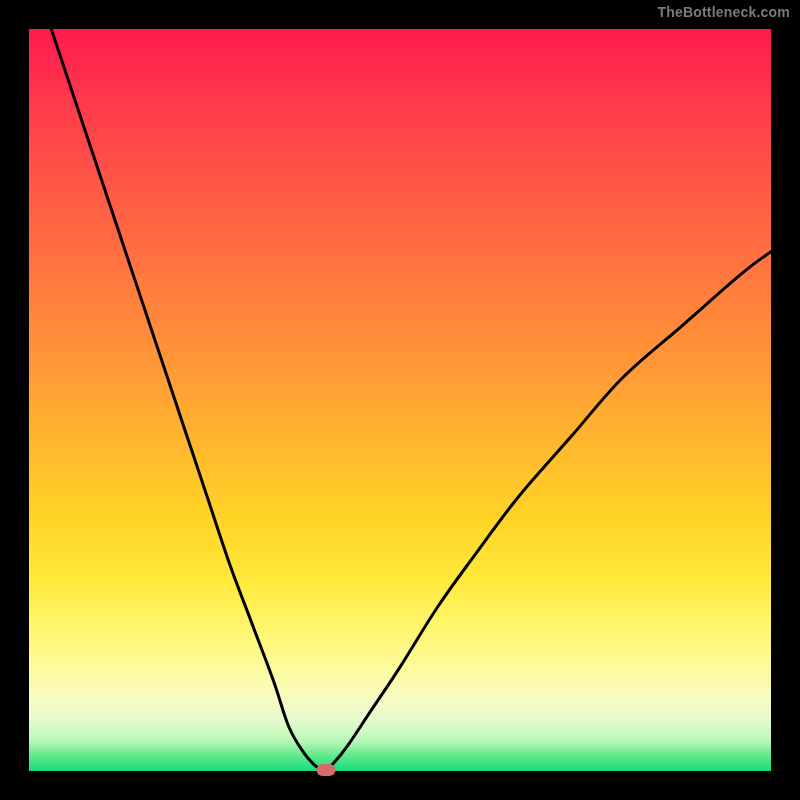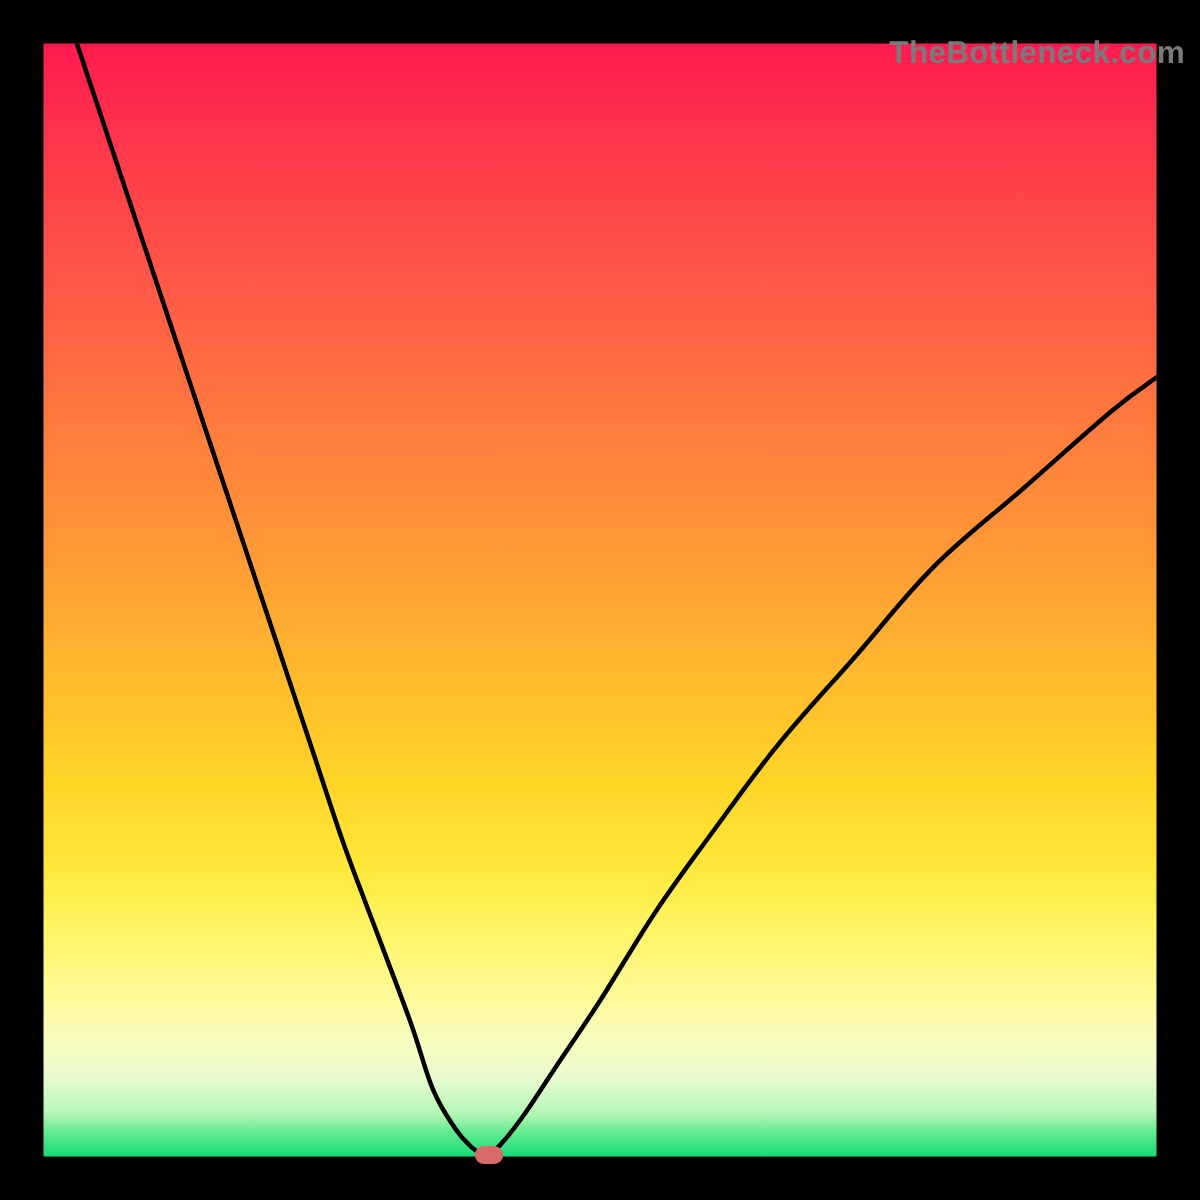--- a/index.html
+++ b/index.html
@@ -41,25 +41,24 @@
       #b8f7b8 96%,
       #5ce98a 98%,
       #18dc7a 100%
     );
   }
   .watermark {
     position: absolute;
     top: 4px;
     right: 10px;
     font-family: Arial, Helvetica, sans-serif;
-    font-size: 21px;
+    font-size: 14px;
     font-weight: 600;
     color: #7a7a7a;
     letter-spacing: 0.2px;
-    margin-top: 20px;
   }
   svg.curve {
     position: absolute;
     left: 0;
     top: 0;
     width: 742px;
     height: 742px;
   }
   .marker {
     position: absolute;

